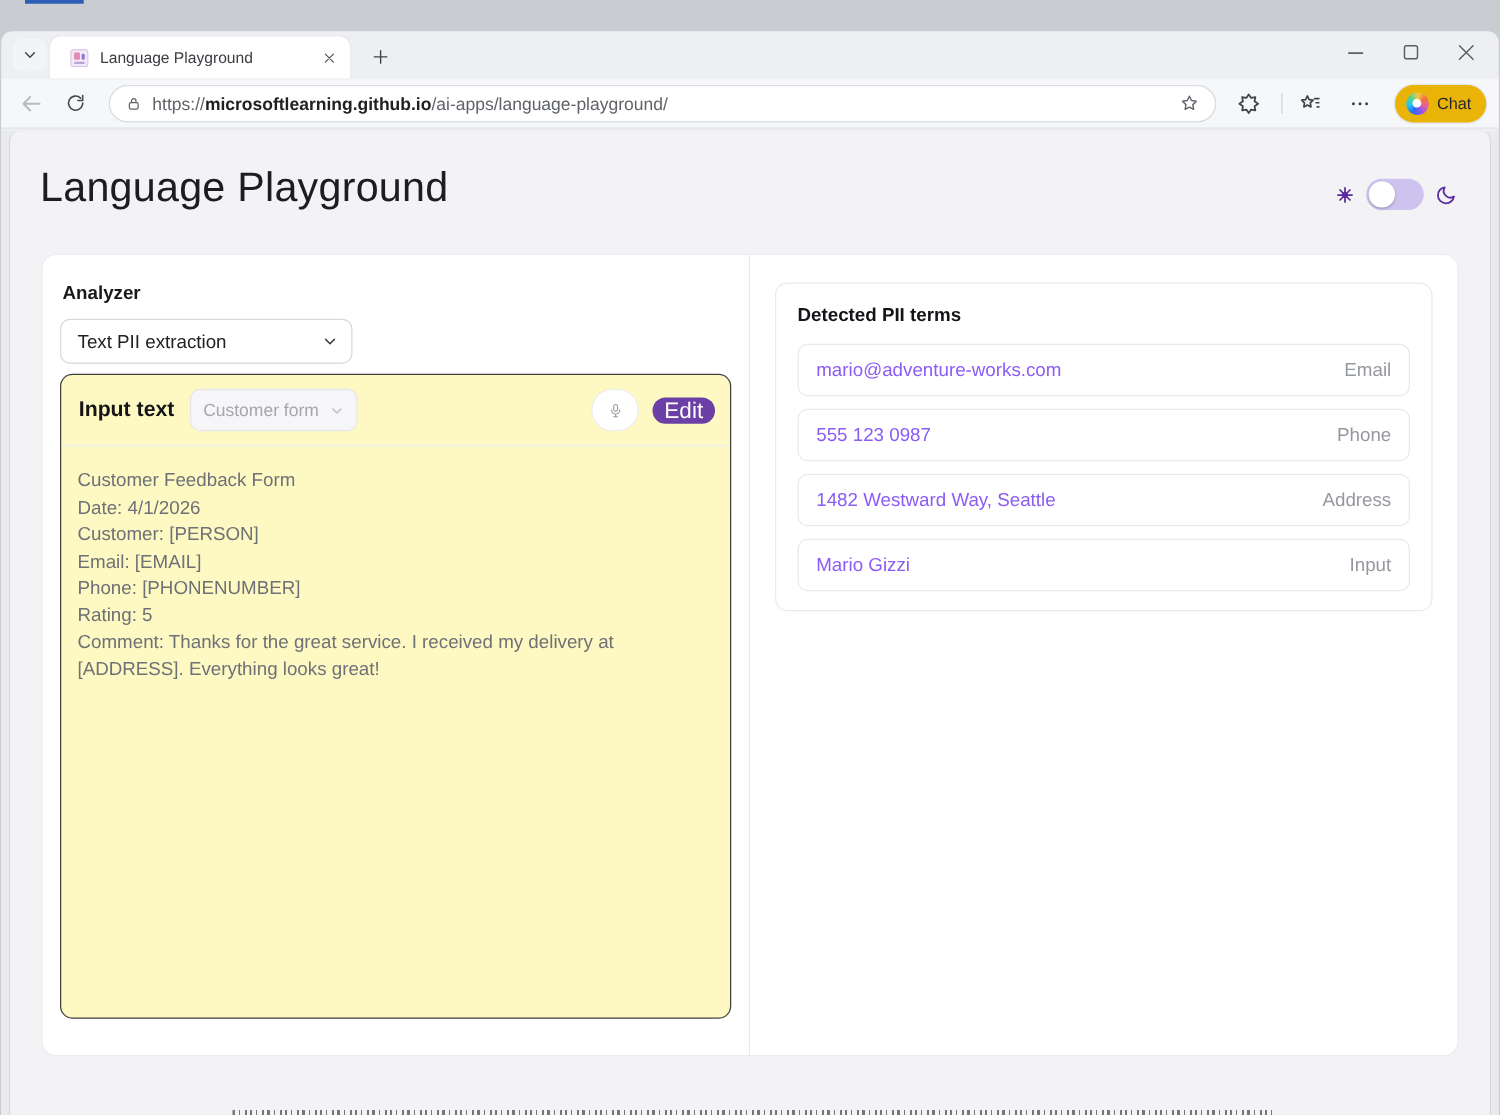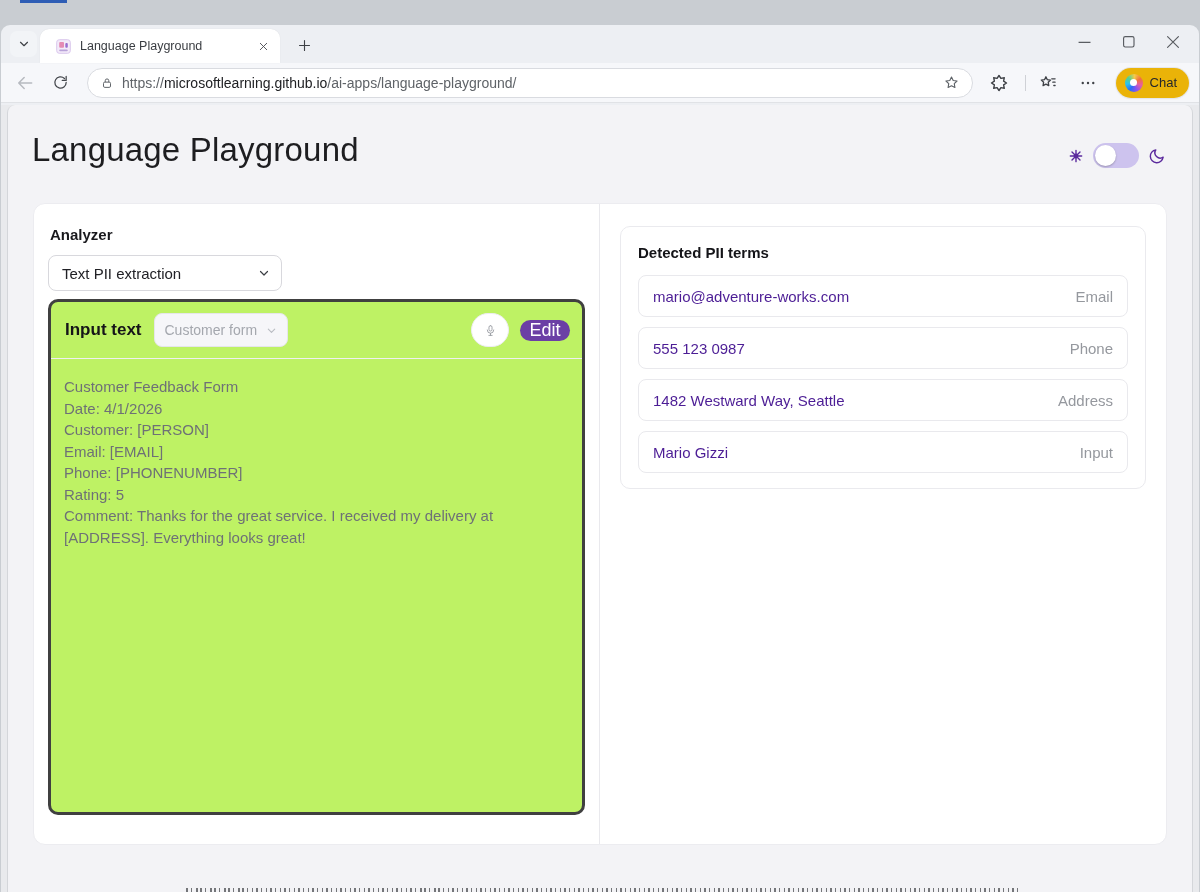--- a/index.html
+++ b/index.html
@@ -27,21 +27,21 @@
   .win-controls { position:absolute; right:4px; top:2px; display:flex; }
   .win-btn { width:44px; height:30px; display:flex; align-items:center; justify-content:center; cursor:pointer; }
 
   
   .toolbar { height:40px; background:#f6f7fa; border-bottom:1px solid #e0e2e6;
              display:flex; align-items:center; padding:0 10px; }
   .nav-btn { width:28px; height:28px; display:flex; align-items:center; justify-content:center; border-radius:6px; }
   .omnibox { margin-left:12px; width:888px; height:30px; background:#fff; border:1px solid #d9dbe0;
              border-radius:15px; display:flex; align-items:center; padding:0 12px; }
   .url { margin-left:8px; font-size:14px; color:#5f6368; white-space:nowrap; flex:1; }
-  .url .domain { color:#202124; font-weight:400; }
+  .url .domain { color:#202124; font-weight:700; }
   .omni-star { margin-left:auto; display:flex; align-items:center; cursor:pointer; }
   .tb-icon-btn { margin-left:12px; width:28px; height:28px; display:flex; align-items:center; justify-content:center; border-radius:6px; cursor:pointer; }
   .tb-sep { width:1px; height:16px; background:#cfd1d6; margin:0 4px 0 12px; }
   .tb-spacer { flex:1; }
   .chat-pill { display:flex; align-items:center; gap:7px; height:30px; padding:0 12px 0 9px; margin-left:14px;
                border-radius:15px; background:#eab308; box-shadow:0 0 0 1px #e5e7eb, 0 1px 2px rgba(0,0,0,.06); cursor:pointer; }
   .copilot-logo { width:18px; height:18px; border-radius:50%; position:relative;
       background:conic-gradient(from 210deg, #2a6df5, #29c3f0, #57d08b, #f7c948, #f2703d, #e560a4, #8a53f0, #2a6df5); }
   .copilot-logo::after { content:""; position:absolute; left:5.5px; top:5.5px; width:7px; height:7px;
       border-radius:50%; background:#fff; }
@@ -62,39 +62,39 @@
   .main-card { position:absolute; left:25px; right:25px; top:98px; height:642px; background:#fff;
                border:1px solid #ececf0; border-radius:12px; display:flex; overflow:hidden; }
   .col-left { width:50%; border-right:1px solid #e9e9ed; padding:18px 14px; }
   .col-right { width:50%; padding:22px 20px; }
 
   .analyzer-label { font-size:15px; font-weight:700; color:#19191d; margin:4px 0 0 2px; }
   .analyzer-select { margin-top:12px; width:234px; height:36px; border:1px solid #d8d8dd; border-radius:8px;
                      background:#fff; display:flex; align-items:center; justify-content:space-between;
                      padding:0 11px 0 13px; font-size:15px; color:#212126; cursor:pointer;gap:20px; }
 
-  .input-card { margin-top:8px; border:3px solid #404040; border-radius:10px; height:516px; background:#bef264; }
+  .input-card { margin-top:8px; border:1px solid #404040; border-radius:10px; height:516px; background:#fef9c3; }
   .input-header { display:flex; align-items:center; padding:11px 12px; border-bottom:1px solid #efeff2; }
   .input-title { font-size:17px; font-weight:700; color:#151518; margin:0 12px 0 2px; }
   .sample-select { width:134px; height:34px; background:#f6f6f9; border:1px solid #e6e6ea; border-radius:8px;
                    display:flex; align-items:center; justify-content:space-between; padding:0 10px;
                    font-size:14px; color:#a4a7ae; }
   .hdr-spacer { flex:1; }
   .mic-btn { width:38px; height:34px; border-radius:17px; border:1px solid #ededf1; background:#fff;
              display:flex; align-items:center; justify-content:center; cursor:pointer; }
   .edit-btn { margin-left:11px; width:50px; height:21px; border-radius:16px; background:#6b3fa5;
               color:#fff; font-size:18px; border:none; display:flex; align-items:center; justify-content:center; cursor:pointer; }
   .input-body { padding:17px 24px 0 13px; font-size:15px; color:#6e7176; line-height:21.5px; }
 
   .pii-card { border:1px solid #eaeaee; border-radius:10px; padding:15px 17px; background:#fff; }
   .pii-title { font-size:15px; font-weight:700; color:#141418; margin:2px 0 14px 0; }
   .pii-list { display:flex; flex-direction:column; gap:10px; }
   .pii-item { border:1px solid #e9e9ed; border-radius:8px; height:42px; display:flex; align-items:center;
               justify-content:space-between; padding:0 14px; background:#fff; }
-  .pii-value { font-size:15px; color:#4c1d95; }
+  .pii-value { font-size:15px; color:#8b5cf6; }
   .pii-type { font-size:15px; color:#95989e; }
 
   .footer-clip { position:absolute; bottom:0; left:178px; width:835px; height:4px; opacity:.75;
       background:repeating-linear-gradient(90deg, #4a4c50 0 2px, transparent 2px 5px,
                  #4a4c50 5px 6px, transparent 6px 10px, #4a4c50 10px 11.5px, transparent 11.5px 14px); }
 
   svg { display:block; }
 </style>
 </head>
 <body>

